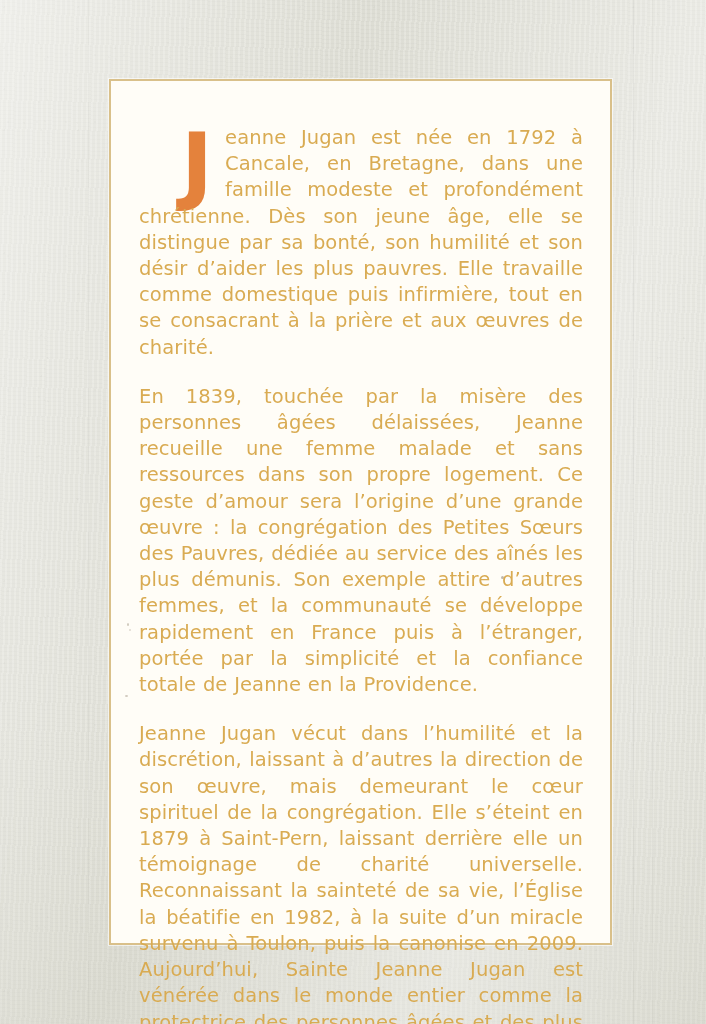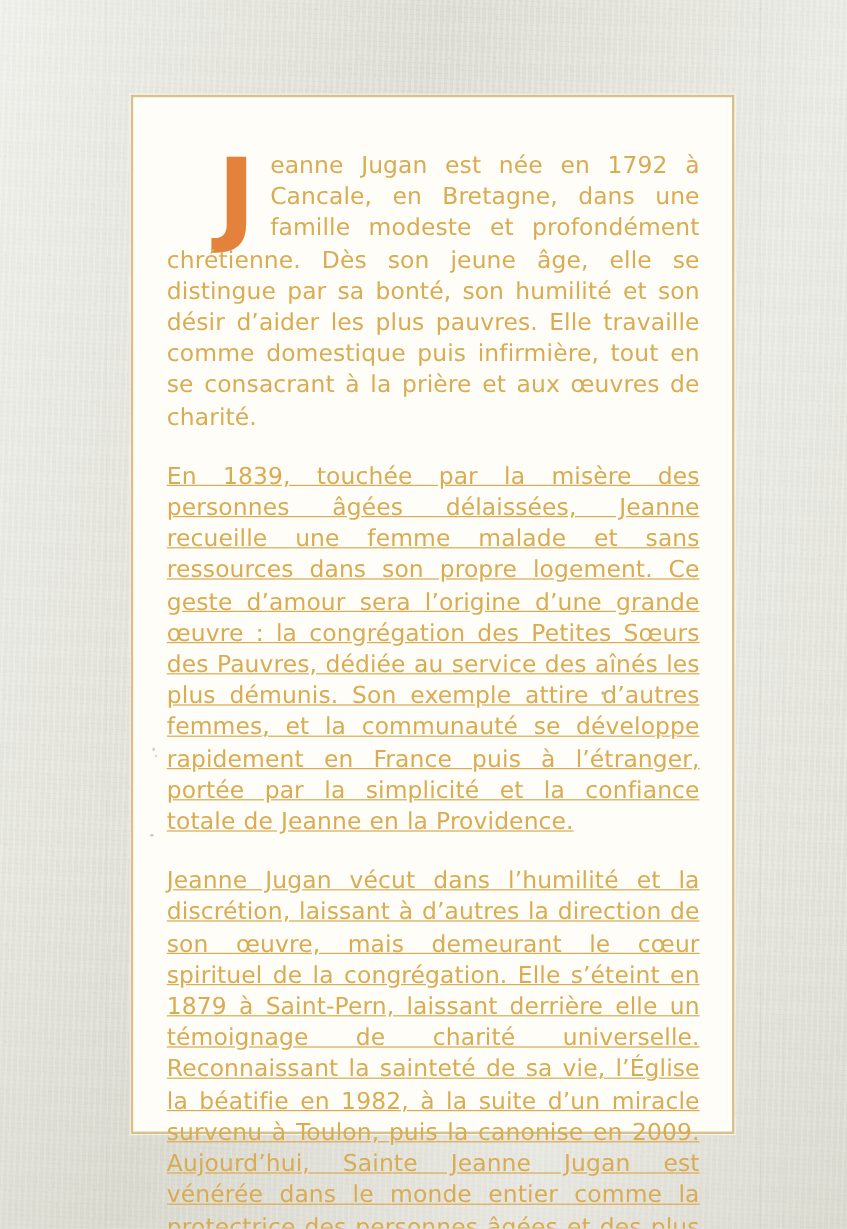--- a/index.html
+++ b/index.html
@@ -86,21 +86,20 @@
     line-height: 26.2px;
     text-align: justify;
     text-justify: inter-word;
     letter-spacing: 0.1px;
     word-spacing: 0.4px;
     -webkit-font-smoothing: antialiased;
   }
 
   .para + .para {
     margin-top: 23px;
-    text-decoration: underline;
   }
 
   .para-1 {
     margin-top: 22px;
   }
 
   
   .dropcap {
     float: left;
     color: #e4823c;

